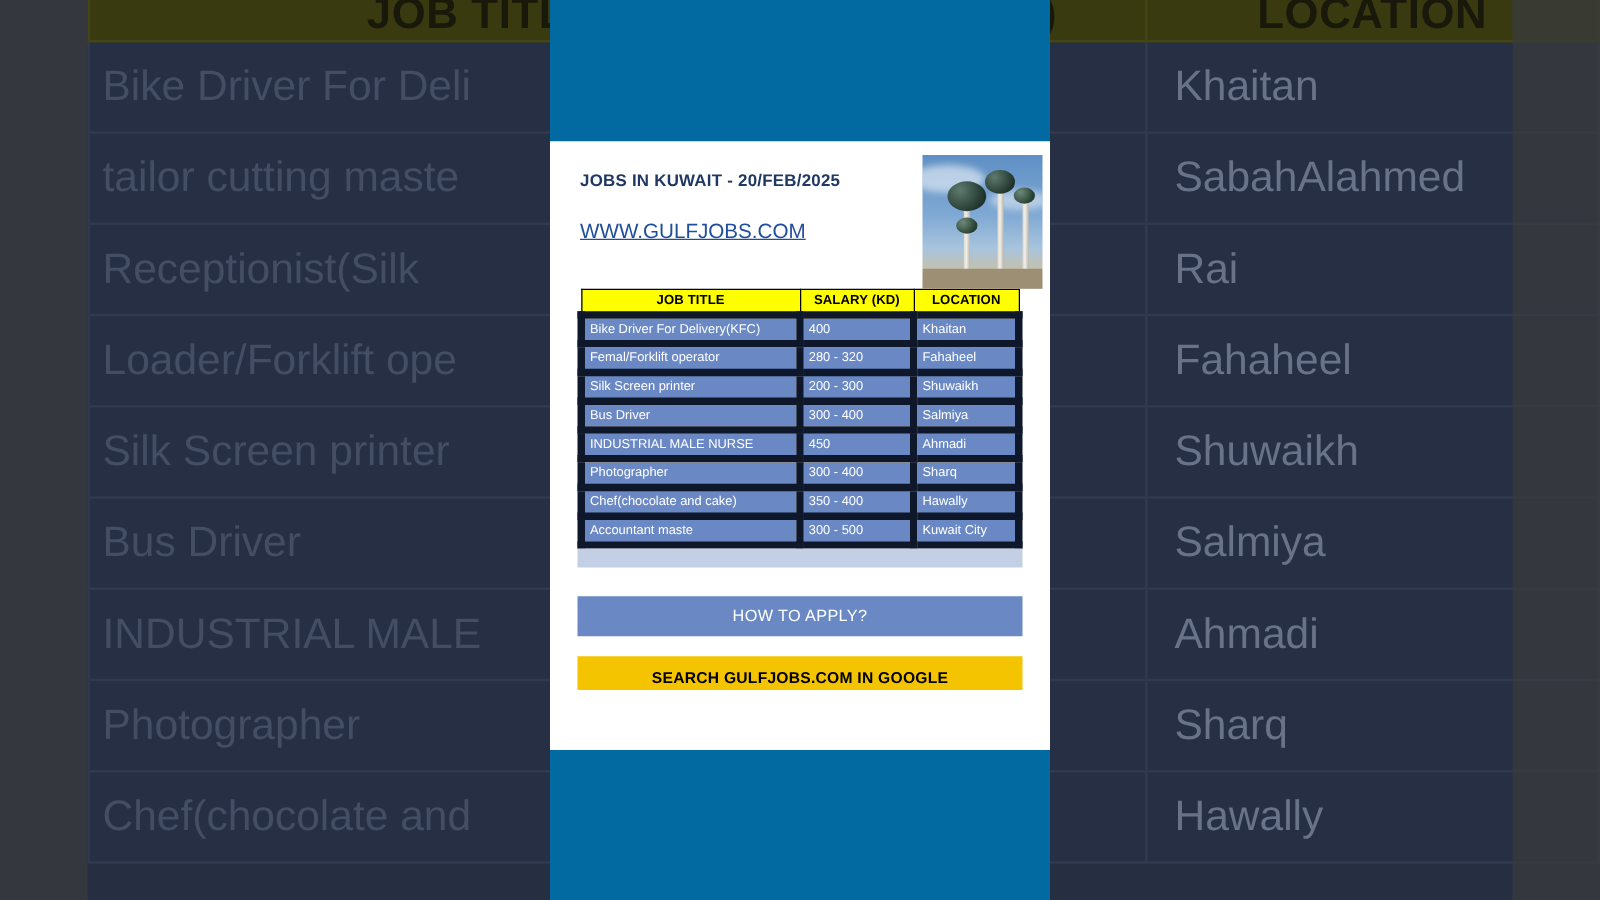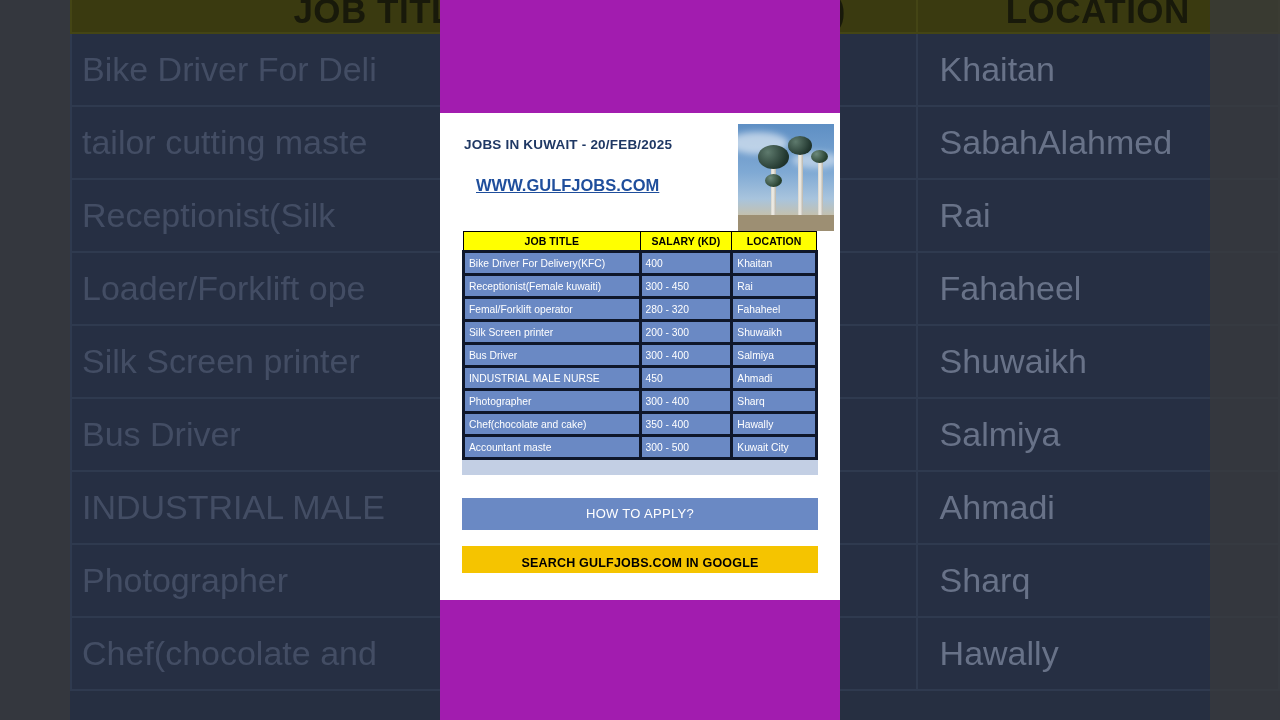--- a/index.html
+++ b/index.html
@@ -69,21 +69,21 @@
     background: rgba(20,24,34,0.30);
   }
 
   
   #video-col {
     position: absolute;
     left: 440px;
     top: 0;
     width: 400px;
     height: 720px;
-    background: #a21caf;
+    background: #0369a1;
   }
 
   #poster {
     position: absolute;
     left: 0;
     top: 113px;
     width: 400px;
     height: 487px;
     background: #ffffff;
     padding: 0;
@@ -96,26 +96,25 @@
   }
   .poster-title {
     font-size: 13.5px;
     font-weight: bold;
     color: #1f3864;
     letter-spacing: .2px;
   }
   .poster-url {
     margin-top: 24px;
     font-size: 16.5px;
-    font-weight: bold;
+    font-weight: normal;
     color: #1f4e9c;
     text-decoration: underline;
     display: inline-block;
     cursor: pointer;
-    margin-left: 12px;
   }
 
   
   .photo {
     position: absolute;
     right: 6px;
     top: 11px;
     width: 96px;
     height: 107px;
     overflow: hidden;
@@ -168,21 +167,21 @@
     height: 20px;
     border: 1px solid #000;
     letter-spacing: .1px;
   }
   table.jobs td {
     background: #6a89c4;
     color: #ffffff;
     font-size: 10.3px;
     height: 23px;
     padding: 0 4px;
-    border: 3px solid #0f172a;
+    border: 6px solid #0f172a;
     white-space: nowrap;
     overflow: hidden;
   }
   col.c1 { width: 50%; }
   col.c2 { width: 26%; }
   col.c3 { width: 24%; }
 
   .spacer-row {
     height: 22px;
     background: #ffffff;
@@ -323,25 +322,20 @@
               <th>LOCATION</th>
             </tr>
           </thead>
           <tbody>
             <tr>
               <td>Bike Driver For Delivery(KFC)</td>
               <td>400</td>
               <td>Khaitan</td>
             </tr>
             <tr>
-              <td>Receptionist(Female kuwaiti)</td>
-              <td>300 - 450</td>
-              <td>Rai</td>
-            </tr>
-            <tr>
               <td>Femal/Forklift operator</td>
               <td>280 - 320</td>
               <td>Fahaheel</td>
             </tr>
             <tr>
               <td>Silk Screen printer</td>
               <td>200 - 300</td>
               <td>Shuwaikh</td>
             </tr>
             <tr>

